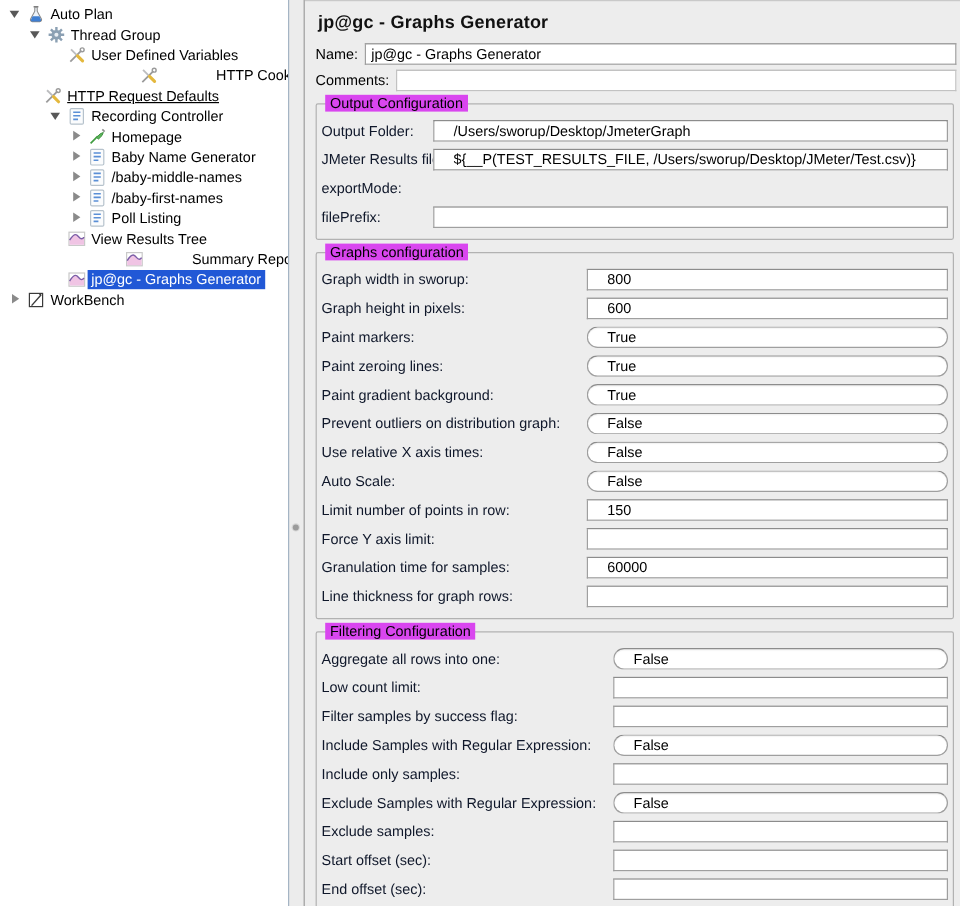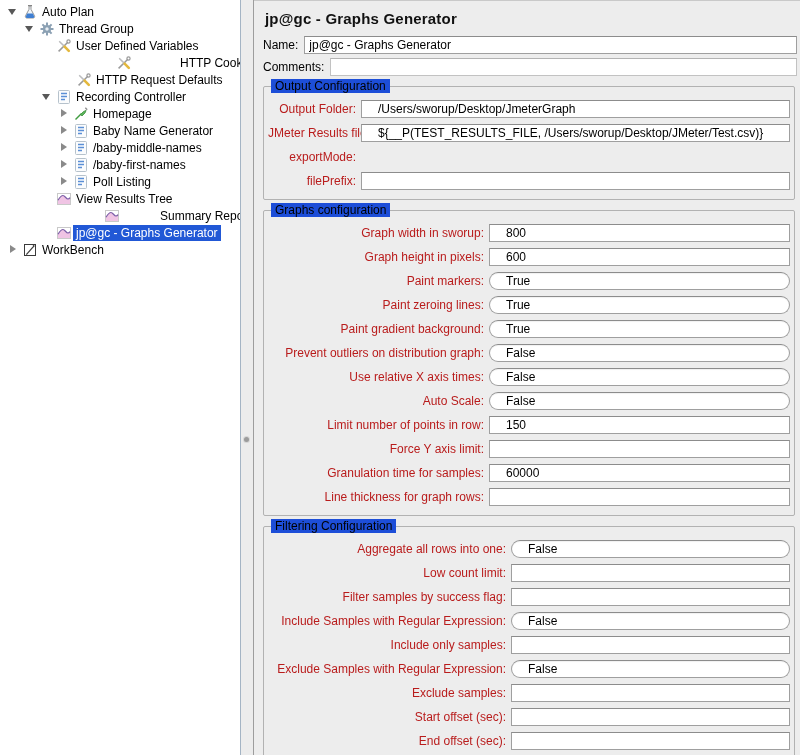--- a/index.html
+++ b/index.html
@@ -64,26 +64,26 @@
   }
   input.field{padding:0 4px;margin:0;outline:none;}
   .inline-row .field{flex:1;}
   .comments-row .field{border-color:#c2c2c2;border-top-color:#b3b3b3;}
 
   .group{
     position:relative;border:1px solid #b2b2b2;border-radius:2px;
     margin:10px 2px 8px 2px;padding:11px 4px 5px 4px;
   }
   .group-title{
-    position:absolute;top:-8px;left:7px;background:#1d4ed8;
+    position:absolute;top:-8px;left:7px;background:#d946ef;
     padding:0 4px;font-size:12px;color:#000;
   }
   .form-row{display:flex;align-items:center;height:22px;margin-bottom:2px;}
   .form-row .row-label{
-    font-size:12px;color:#b91c1c;text-align:right;flex:none;
+    font-size:12px;color:#0f172a;text-align:left;flex:none;
     padding-right:5px;box-sizing:border-box;white-space:nowrap;
   }
   .sec-0 .row-label{width:93px;}
   .sec-1 .row-label{width:221px;}
   .sec-2 .row-label{width:243px;}
   .form-row .field{flex:1;padding-left:16px;}
   .combo{
     display:flex;align-items:center;border-radius:9px;
     padding:0 4px 0 14px;box-shadow:inset 0 1px 1px rgba(0,0,0,.06);
     cursor:default;
@@ -136,21 +136,21 @@
         <span class="tree-icon">
           <svg viewBox="0 0 16 16">
             <path d="M2.6 13.4L11.8 4.2" stroke="#9a9a9a" stroke-width="1.5" fill="none"></path>
             <circle cx="12.5" cy="3.5" r="1.6" fill="none" stroke="#9a9a9a" stroke-width="1.2"></circle>
             <path d="M3.2 3.2l5.2 5.2" stroke="#bcbdbf" stroke-width="1.5" fill="none"></path>
             <path d="M8.6 8.6l4.2 4.2" stroke="#e4b83d" stroke-width="2.6" stroke-linecap="round" fill="none"></path>
           </svg>
         </span>
         <span class="tree-label">HTTP Cookie Manager</span>
       </div>
-      <div class="tree-row" style="padding-left: 58px;">
+      <div class="tree-row" style="padding-left: 18px; text-decoration: underline;">
         <span class="expander"></span>
         <span class="tree-icon">
           <svg viewBox="0 0 16 16">
             <path d="M2.6 13.4L11.8 4.2" stroke="#9a9a9a" stroke-width="1.5" fill="none"></path>
             <circle cx="12.5" cy="3.5" r="1.6" fill="none" stroke="#9a9a9a" stroke-width="1.2"></circle>
             <path d="M3.2 3.2l5.2 5.2" stroke="#bcbdbf" stroke-width="1.5" fill="none"></path>
             <path d="M8.6 8.6l4.2 4.2" stroke="#e4b83d" stroke-width="2.6" stroke-linecap="round" fill="none"></path>
           </svg>
         </span>
         <span class="tree-label">HTTP Request Defaults</span>

